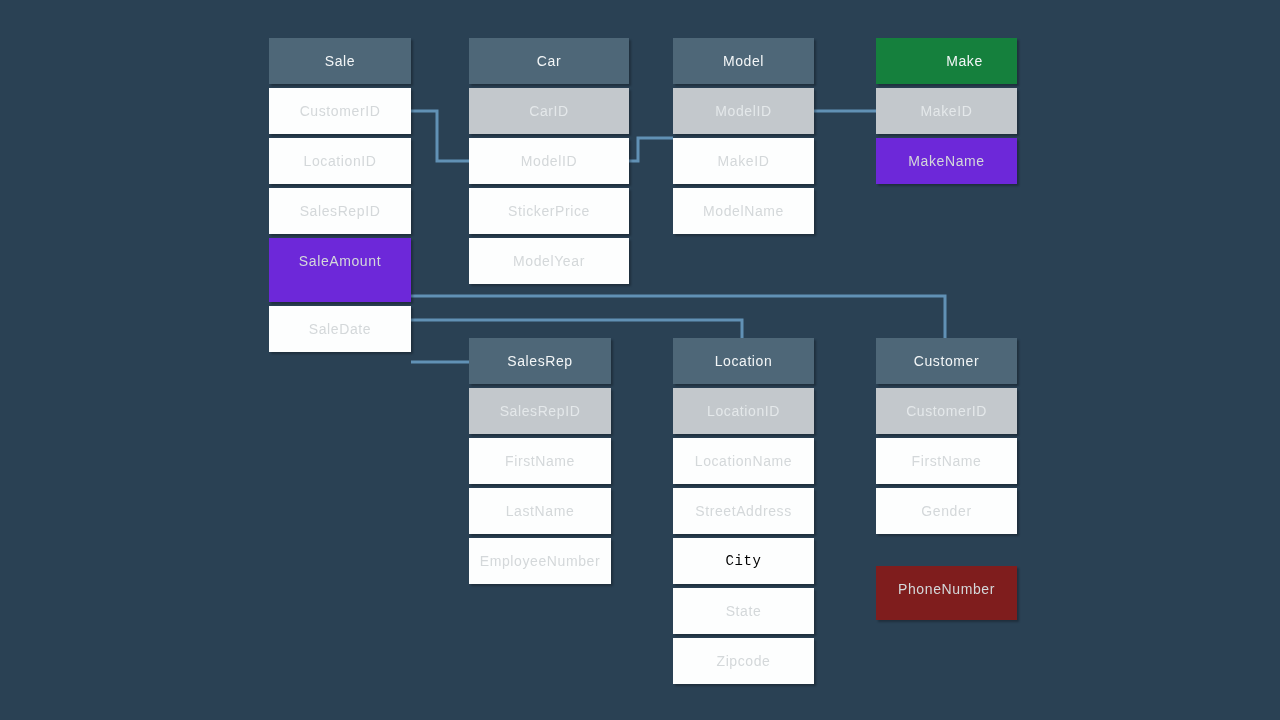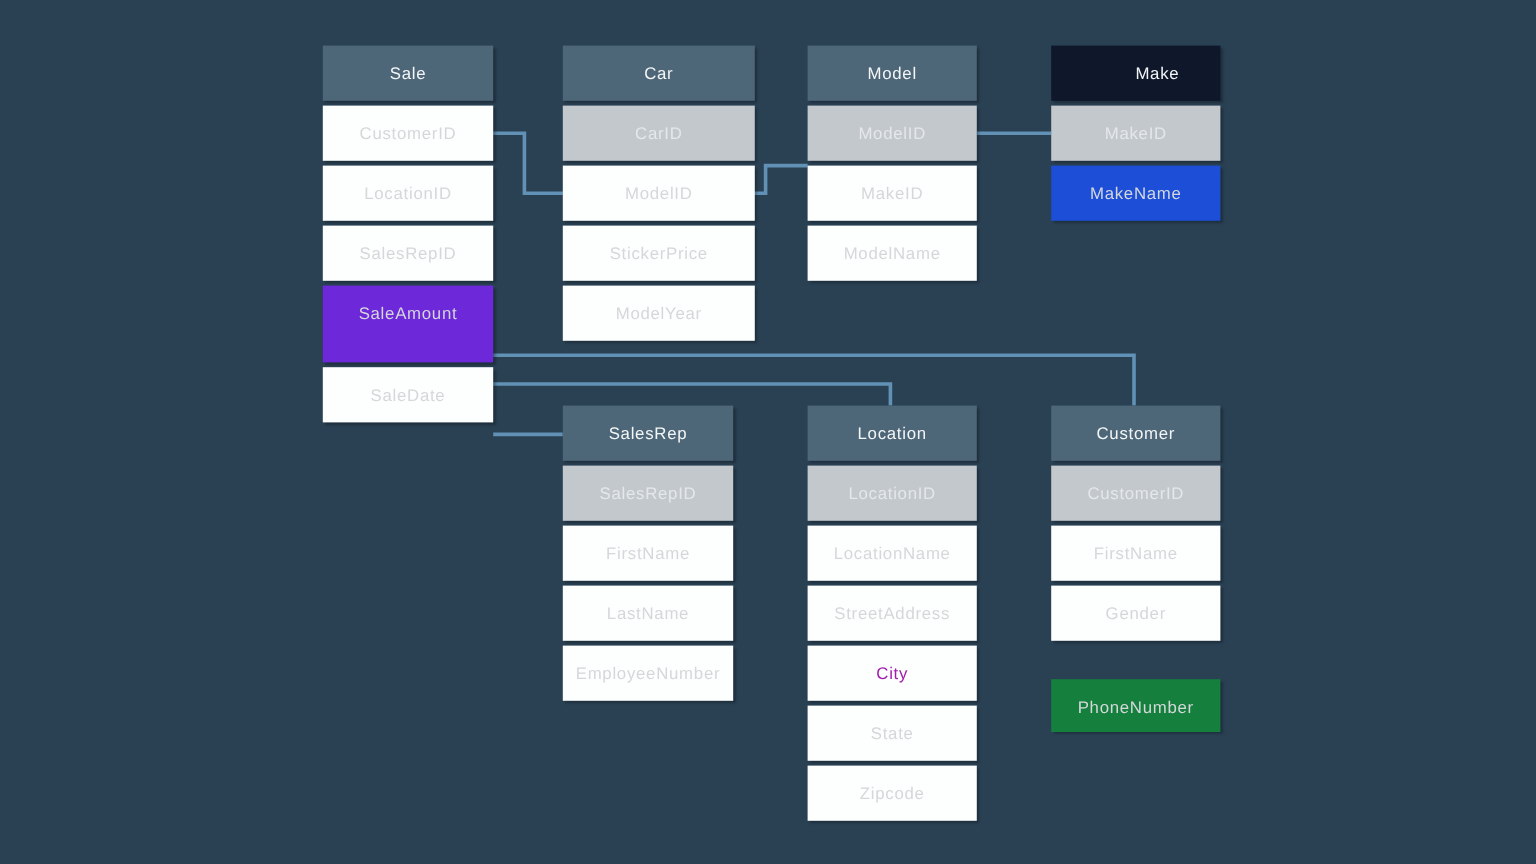--- a/index.html
+++ b/index.html
@@ -78,40 +78,40 @@
       <div class="tbl-row" style="background: rgb(253, 254, 254); color: rgb(212, 216, 218); height: 46px; line-height: 46px;">StickerPrice</div>
       <div class="tbl-row" style="background: rgb(253, 254, 254); color: rgb(212, 216, 218); height: 46px; line-height: 46px;">ModelYear</div>
     </div>
     <div class="tbl" style="left: 673px; top: 38px; width: 141px;">
       <div class="tbl-header" style="background: rgb(78, 103, 120); color: rgb(243, 246, 247); height: 46px; line-height: 46px; margin-bottom: 4px;">Model</div>
       <div class="tbl-row" style="background: rgb(195, 200, 204); color: rgb(228, 232, 234); height: 46px; line-height: 46px;">ModelID</div>
       <div class="tbl-row" style="background: rgb(253, 254, 254); color: rgb(212, 216, 218); height: 46px; line-height: 46px;">MakeID</div>
       <div class="tbl-row" style="background: rgb(253, 254, 254); color: rgb(212, 216, 218); height: 46px; line-height: 46px;">ModelName</div>
     </div>
     <div class="tbl" style="left: 876px; top: 38px; width: 141px;">
-      <div class="tbl-header" style="background: #0f172a; color: rgb(243, 246, 247); height: 46px; line-height: 46px; margin-bottom: 4px; padding-left: 36px;">Make</div>
+      <div class="tbl-header" style="background: #15803d; color: rgb(243, 246, 247); height: 46px; line-height: 46px; margin-bottom: 4px; padding-left: 36px;">Make</div>
       <div class="tbl-row" style="background: rgb(195, 200, 204); color: rgb(228, 232, 234); height: 46px; line-height: 46px;">MakeID</div>
-      <div class="tbl-row" style="background: #1d4ed8; color: rgb(212, 216, 218); height: 46px; line-height: 46px;">MakeName</div>
+      <div class="tbl-row" style="background: #6d28d9; color: rgb(212, 216, 218); height: 46px; line-height: 46px;">MakeName</div>
     </div>
     <div class="tbl" style="left: 469px; top: 338px; width: 142px;">
       <div class="tbl-header" style="background: rgb(78, 103, 120); color: rgb(243, 246, 247); height: 46px; line-height: 46px; margin-bottom: 4px;">SalesRep</div>
       <div class="tbl-row" style="background: rgb(195, 200, 204); color: rgb(228, 232, 234); height: 46px; line-height: 46px;">SalesRepID</div>
       <div class="tbl-row" style="background: rgb(253, 254, 254); color: rgb(212, 216, 218); height: 46px; line-height: 46px;">FirstName</div>
       <div class="tbl-row" style="background: rgb(253, 254, 254); color: rgb(212, 216, 218); height: 46px; line-height: 46px;">LastName</div>
       <div class="tbl-row" style="background: rgb(253, 254, 254); color: rgb(212, 216, 218); height: 46px; line-height: 46px;">EmployeeNumber</div>
     </div>
     <div class="tbl" style="left: 673px; top: 338px; width: 141px;">
       <div class="tbl-header" style="background: rgb(78, 103, 120); color: rgb(243, 246, 247); height: 46px; line-height: 46px; margin-bottom: 4px;">Location</div>
       <div class="tbl-row" style="background: rgb(195, 200, 204); color: rgb(228, 232, 234); height: 46px; line-height: 46px;">LocationID</div>
       <div class="tbl-row" style="background: rgb(253, 254, 254); color: rgb(212, 216, 218); height: 46px; line-height: 46px;">LocationName</div>
       <div class="tbl-row" style="background: rgb(253, 254, 254); color: rgb(212, 216, 218); height: 46px; line-height: 46px;">StreetAddress</div>
-      <div class="tbl-row" style="background: rgb(253, 254, 254); color: #a21caf; height: 46px; line-height: 46px;">City</div>
+      <div class="tbl-row" style="background: rgb(253, 254, 254); color: #000000; height: 46px; line-height: 46px; font-family: Liberation Mono, monospace;">City</div>
       <div class="tbl-row" style="background: rgb(253, 254, 254); color: rgb(212, 216, 218); height: 46px; line-height: 46px;">State</div>
       <div class="tbl-row" style="background: rgb(253, 254, 254); color: rgb(212, 216, 218); height: 46px; line-height: 46px;">Zipcode</div>
     </div>
     <div class="tbl" style="left: 876px; top: 338px; width: 141px;">
       <div class="tbl-header" style="background: rgb(78, 103, 120); color: rgb(243, 246, 247); height: 46px; line-height: 46px; margin-bottom: 4px;">Customer</div>
       <div class="tbl-row" style="background: rgb(195, 200, 204); color: rgb(228, 232, 234); height: 46px; line-height: 46px;">CustomerID</div>
       <div class="tbl-row" style="background: rgb(253, 254, 254); color: rgb(212, 216, 218); height: 46px; line-height: 46px;">FirstName</div>
       <div class="tbl-row" style="background: rgb(253, 254, 254); color: rgb(212, 216, 218); height: 46px; line-height: 46px;">Gender</div>
-      <div class="tbl-row" style="background: #15803d; color: rgb(212, 216, 218); height: 44px; line-height: 46px; margin-top: 32px;">PhoneNumber</div>
+      <div class="tbl-row" style="background: #7f1d1d; color: rgb(212, 216, 218); height: 54px; line-height: 46px; margin-top: 32px;">PhoneNumber</div>
     </div>
   </div>
 
 </body></html>

